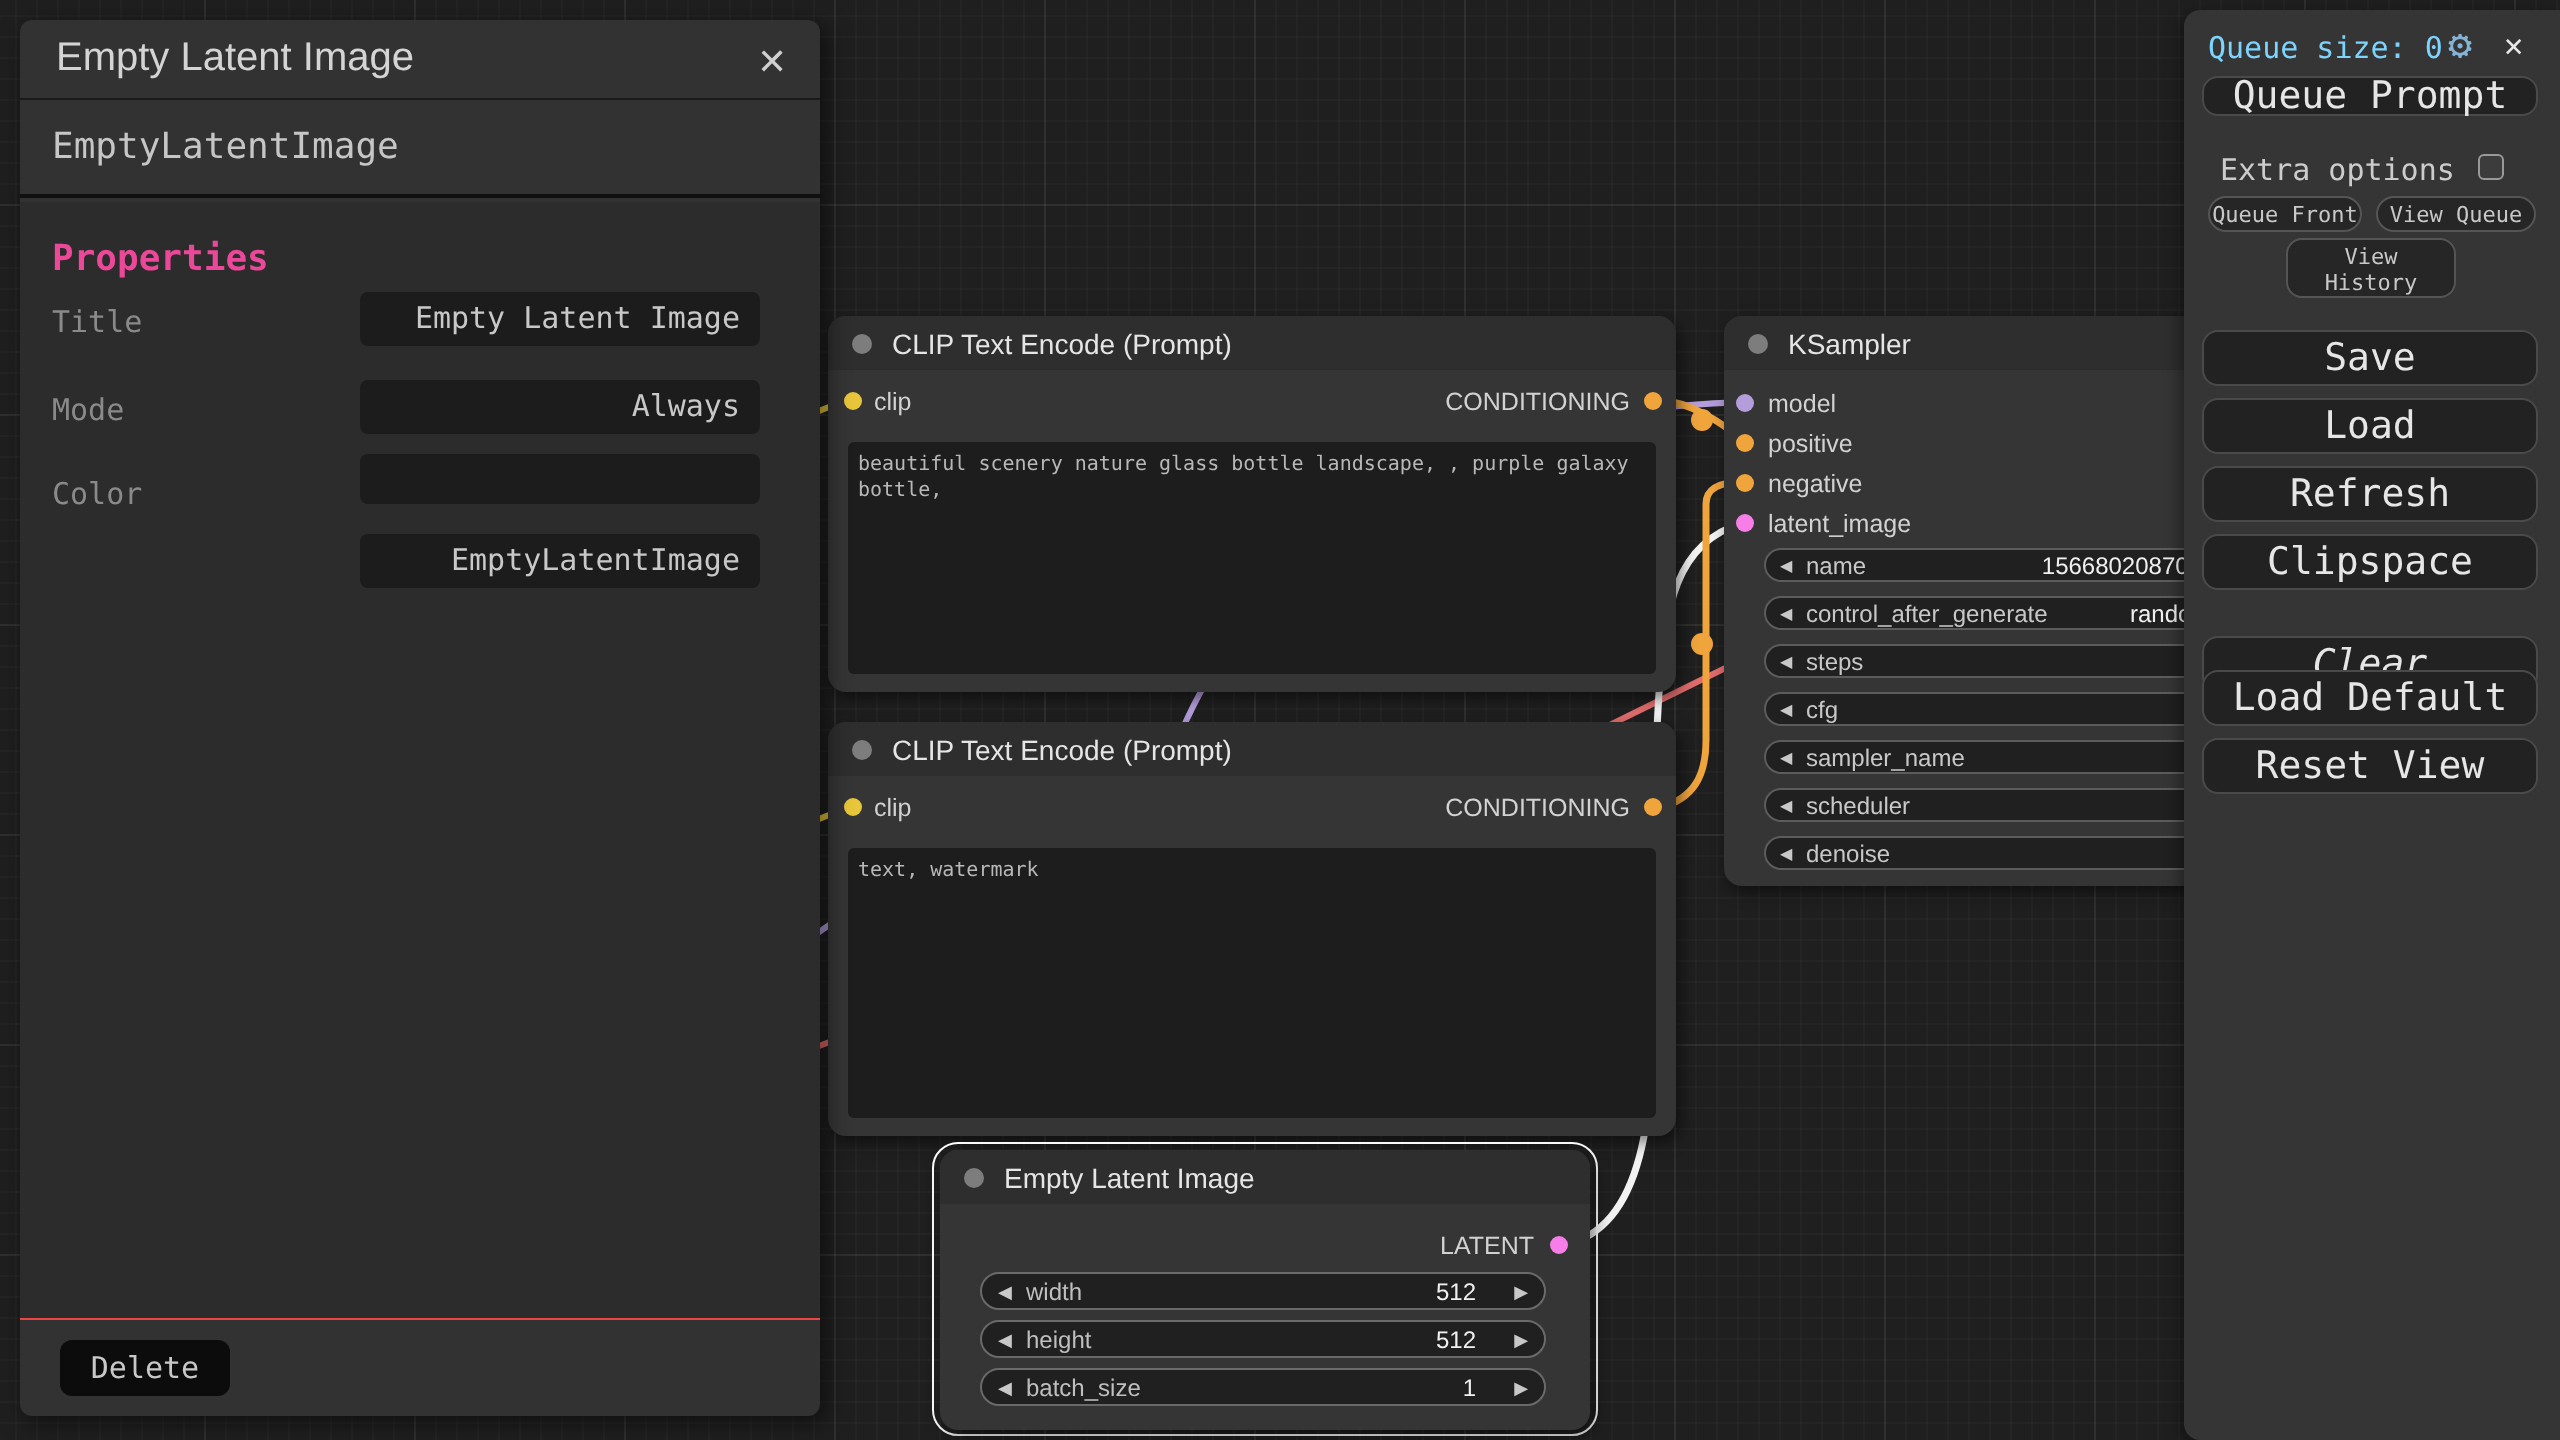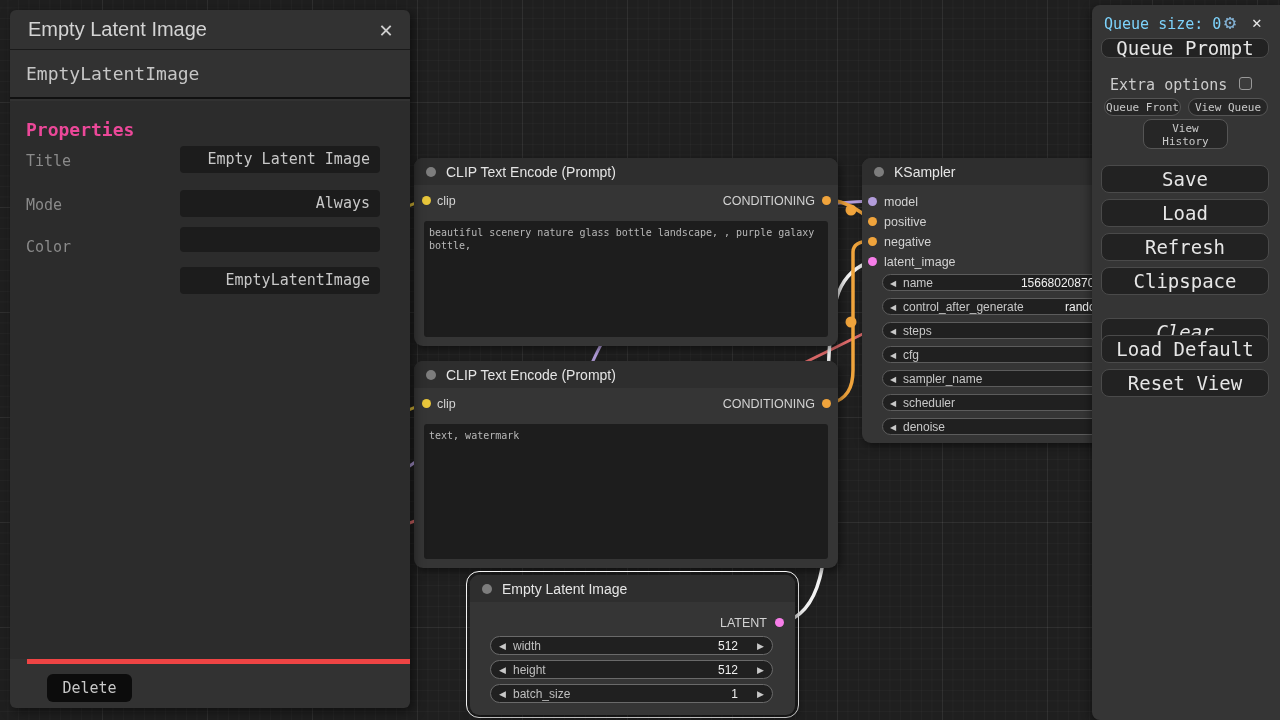--- a/index.html
+++ b/index.html
@@ -57,21 +57,21 @@
                 font-family:"DejaVu Sans Mono", monospace; font-size:18px; color:#c6c6c6;
                 display:flex; align-items:center; padding-left:16px; }
   .dlg-content { position:absolute; left:0; top:91px; right:0; height:558px; background:#2c2c2c; }
   .dlg-section { position:absolute; left:16px; top:18px; font-family:"DejaVu Sans Mono", monospace;
                  font-weight:bold; font-size:18px; color:#ec4899; }
   .fld-label { position:absolute; left:16px; width:152px; font-family:"DejaVu Sans Mono", monospace;
                font-size:15px; line-height:20px; color:#8a8a8a; }
   .fld-input { position:absolute; left:170px; width:200px; height:27px; background:#1c1c1c; border-radius:4px;
                font-family:"DejaVu Sans Mono", monospace; font-size:15px; color:#c8c8c8;
                text-align:right; padding:0 10px; line-height:27px; overflow:hidden; white-space:nowrap; }
-  .dlg-footer { position:absolute; left:0; bottom:0; right:0; height:49px; border-top:5px solid #ef4444;margin-left:17px; }
+  .dlg-footer { position:absolute; left:0; bottom:0; right:0; height:49px; border-top:1px solid #ef4444; }
   .delete-btn { position:absolute; left:20px; top:10px; width:85px; height:28px; background:#0c0c0c;
                 border-radius:6px; color:#c8c8c8; font-family:"DejaVu Sans Mono", monospace; font-size:15px;
                 display:flex; align-items:center; justify-content:center; cursor:default; }
 
   
   .menu { position:absolute; left:1092px; top:5px; width:188px; height:715px; z-index:20;
           background:#353535; border-radius:8px 0 0 8px; box-shadow:-2px 2px 8px rgba(0,0,0,0.4); }
   .menu * { font-family:"DejaVu Sans Mono", monospace; }
   .queue-size { position:absolute; left:12px; top:10px; font-size:15px; color:#7dd3fc; }
   .gear { position:absolute; left:132px; top:5px; font-size:20px; color:var(--gear_blue); }

